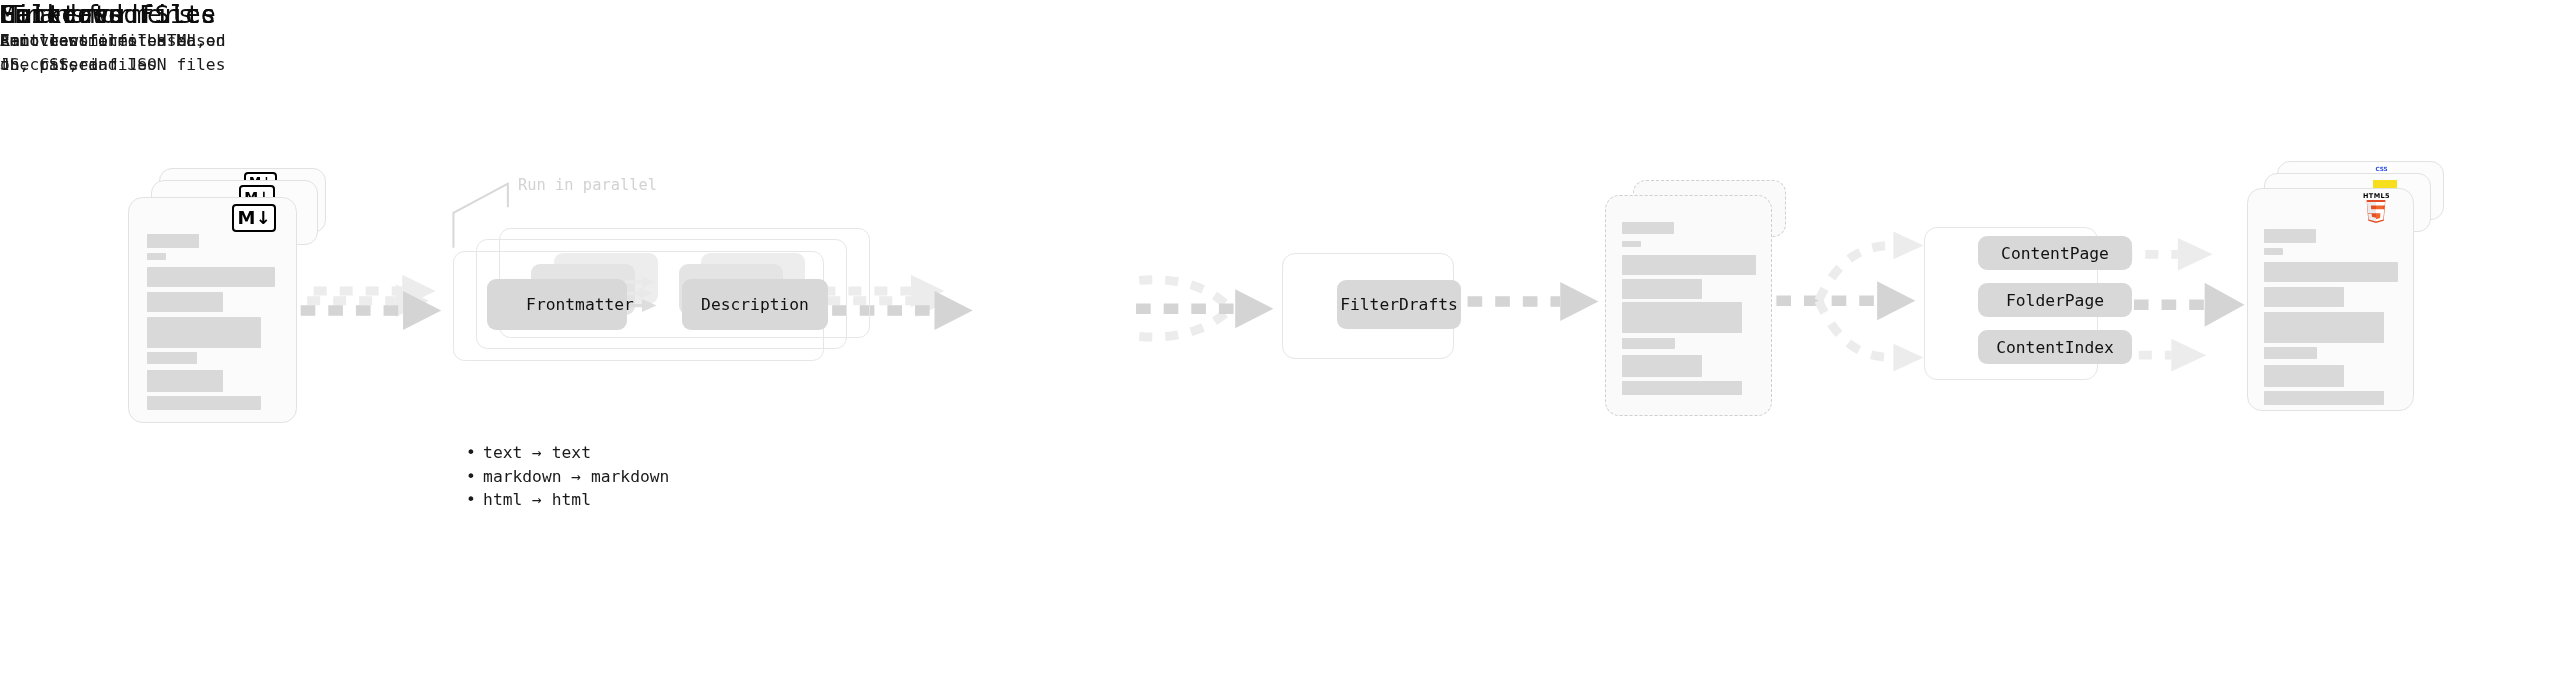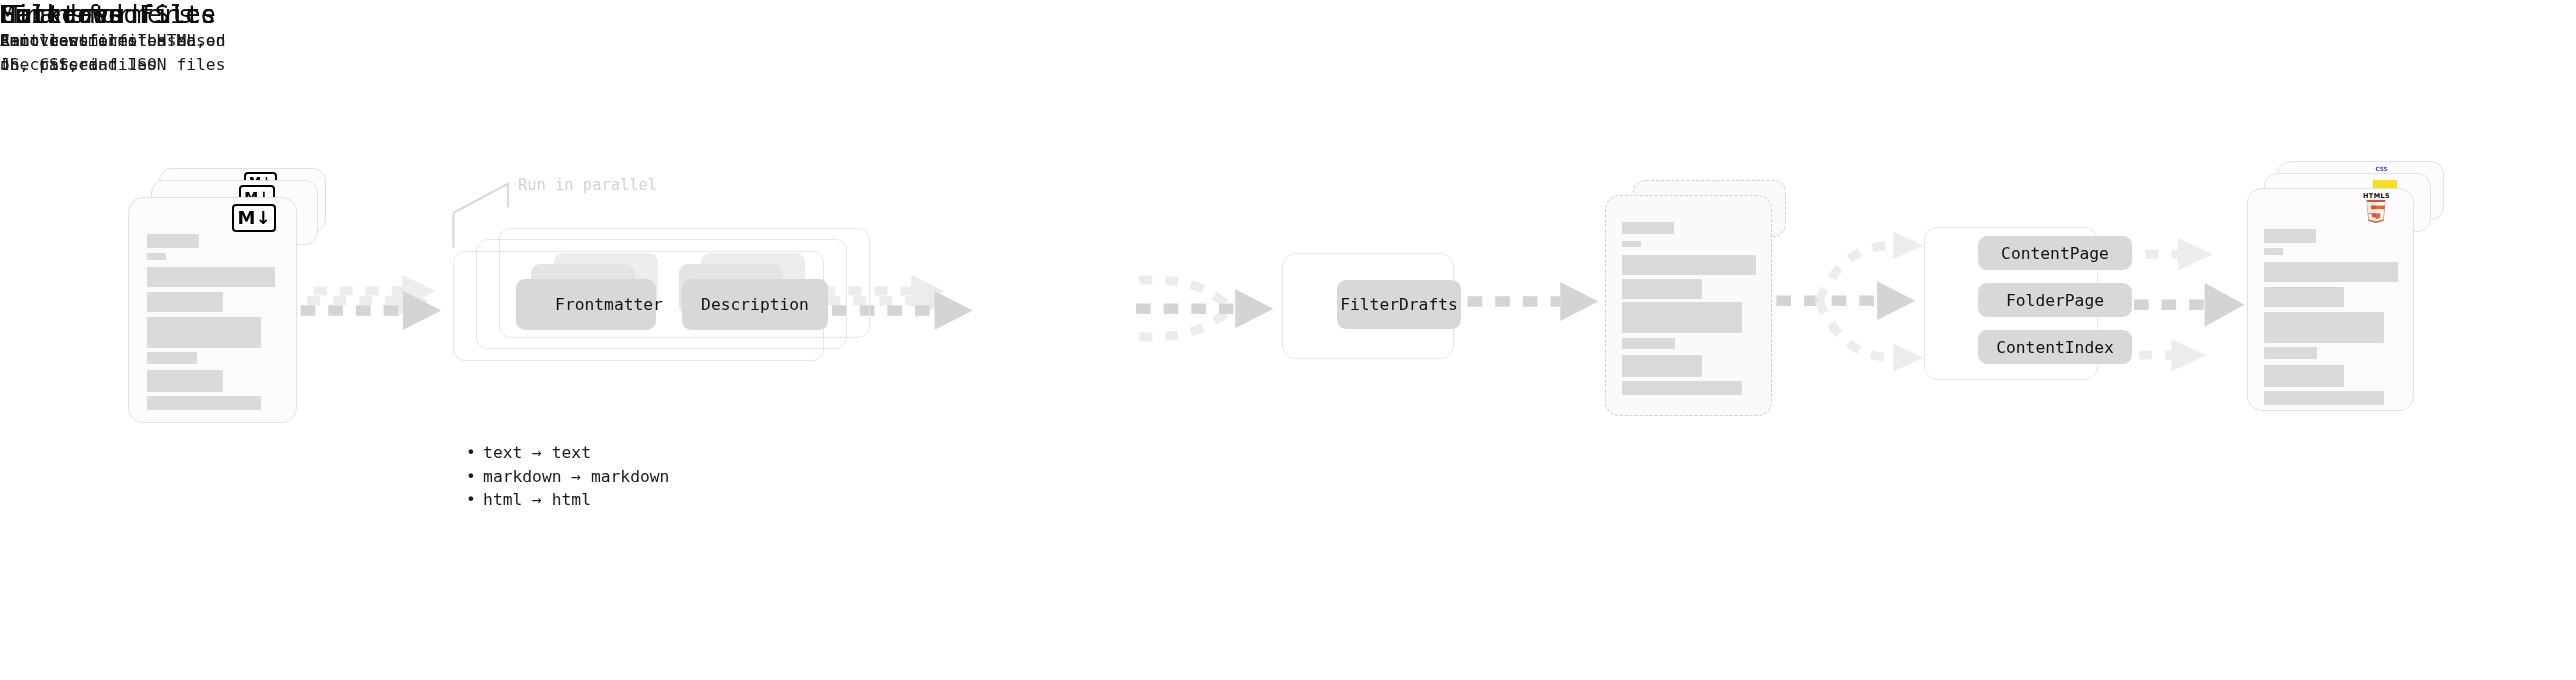--- a/index.html
+++ b/index.html
@@ -263,21 +263,21 @@
       <g>
         <path d="M740 347 H 790" stroke="#e9e9e9" stroke-width="4" fill="none"></path>
         <polygon points="790,340 806,347 790,354" fill="#e9e9e9"></polygon>
         <path d="M737 361 H 787" stroke="#e9e9e9" stroke-width="4" fill="none"></path>
         <polygon points="787,354 803,361 787,368" fill="#e9e9e9"></polygon>
         <path d="M723 376 H 790" stroke="#dddddd" stroke-width="4" fill="none"></path>
         <polygon points="790,368 808,376 790,384" fill="#dddddd"></polygon>
       </g>
     </svg>
 
-    <div class="chip" style="left:472px; top:279px; width:140px; height:51px;padding-left:46px;">
+    <div class="chip" style="left:443px; top:279px; width:140px; height:51px;padding-left:46px;">
       <span>Frontmatter</span>
     </div>
     <div class="chip" style="left:638px; top:279px; width:146px; height:51px;">
       <span>Description</span>
     </div>
 
     <div class="bracketlabel" style="left:518px; top:176px;">Run in parallel</div>
 
     <div class="title" style="left:453px; top:380px;padding-left:8px;">Transformers</div>
     <div class="subtitle" style="left:453px; top:417px;">Can transform:</div>

